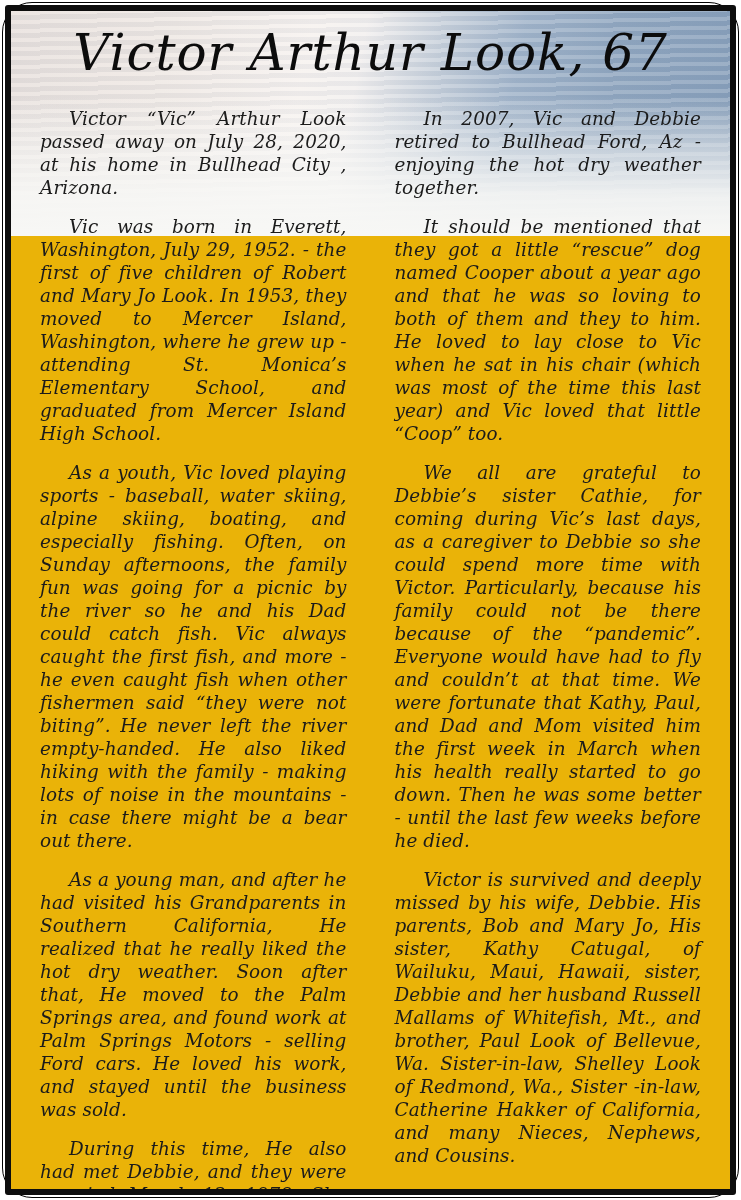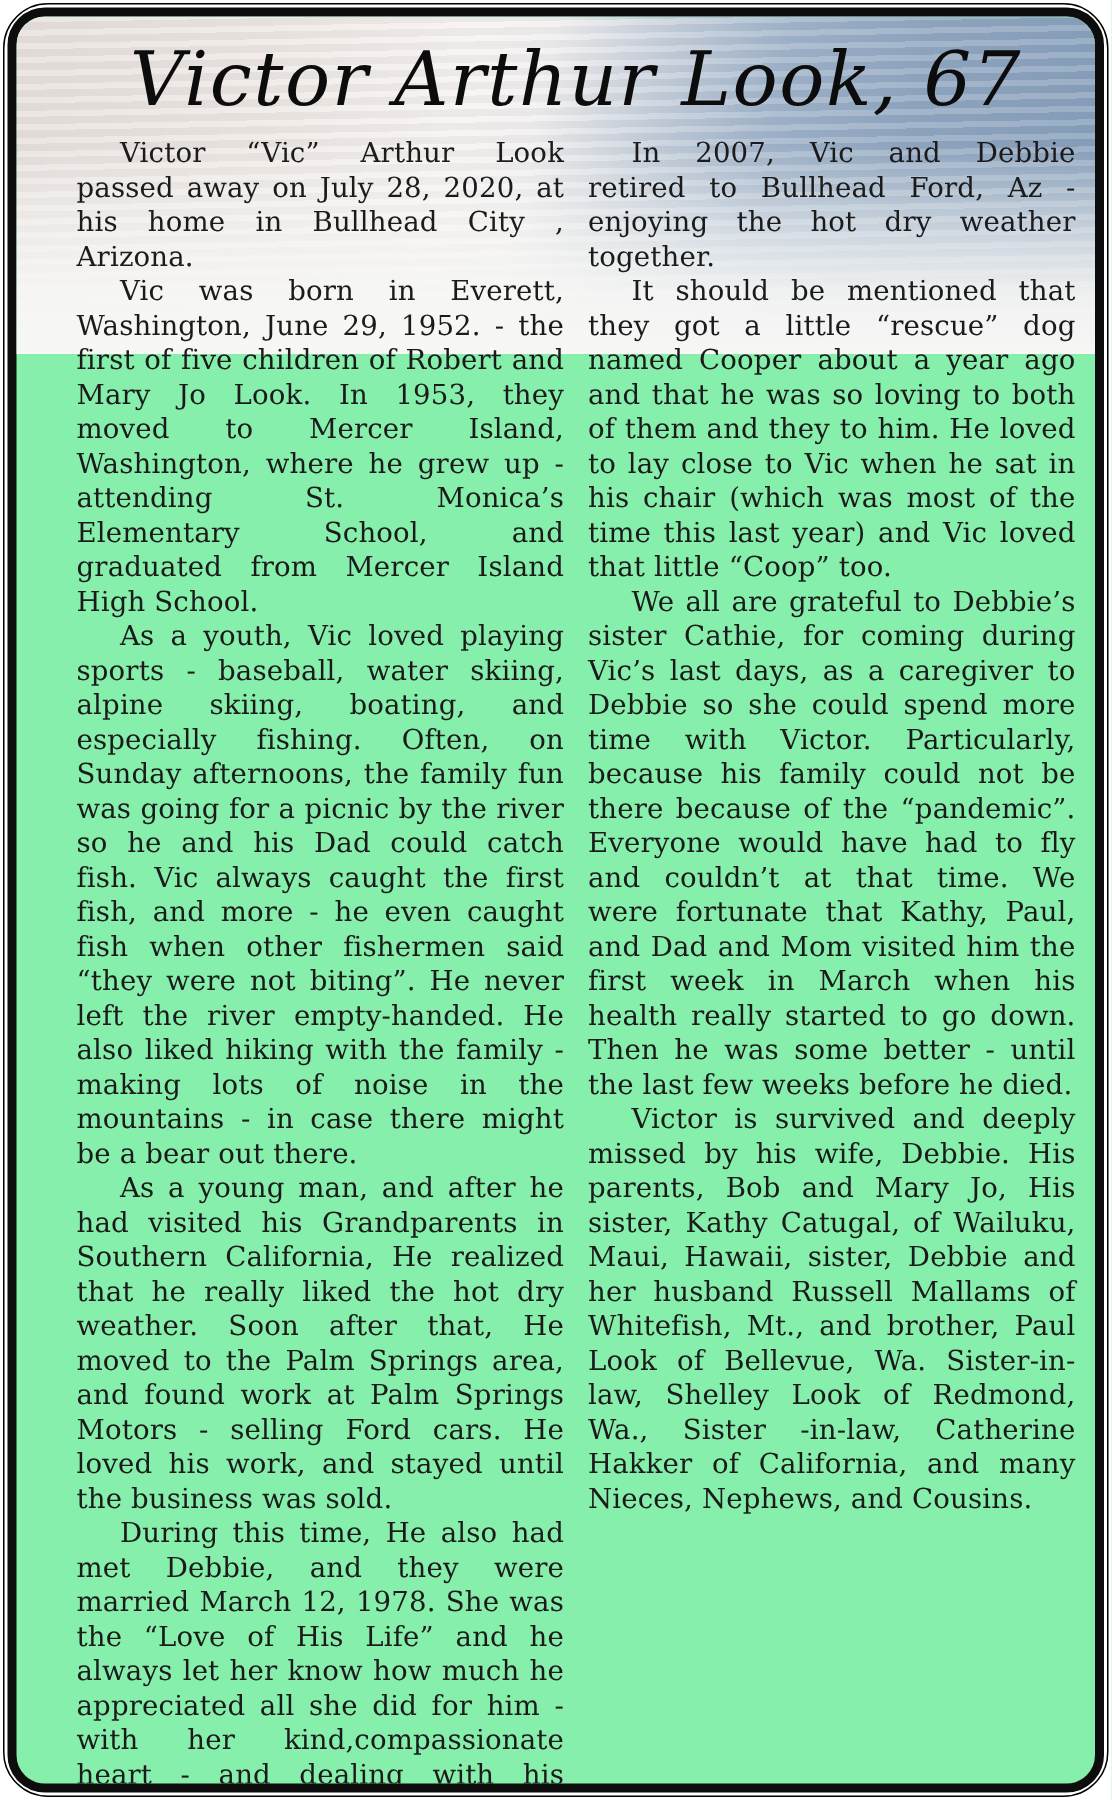--- a/index.html
+++ b/index.html
@@ -15,24 +15,23 @@
     position: absolute;
     left: 2px; top: 2px; right: 2px; bottom: 2px;
     border: 1px solid #000;
     border-radius: 30px;
     background: #ffffff;
   }
   .frame-inner {
     position: absolute;
     left: 2px; top: 2px; right: 2px; bottom: 2px;
     border: 6px solid #0d0d0d;
-    border-radius: 25px;
-    background: #86efac;
+    border-radius: 3px;
+    background: #eab308;
     overflow: hidden;
-    padding-left: 27px;
   }
   .photo-banner {
     position: absolute;
     top: 0; left: 0; right: 0;
     height: 225px;
     background:
       repeating-linear-gradient(179deg,
         rgba(255,255,255,0.20) 0px, rgba(255,255,255,0.20) 4px,
         rgba(150,165,185,0.10) 4px, rgba(150,165,185,0.10) 9px),
       linear-gradient(101deg,
@@ -76,36 +75,37 @@
   .col {
     flex: 1 1 0;
     min-width: 0;
     text-align: justify;
     font-size: 18.4px;
     line-height: 23px;
     color: #1b1b1b;
     letter-spacing: 0.1px;
   }
   .col p.para {
-    margin: 0;
+    margin: 16px;
     text-indent: 29px;
+    font-style: italic;
   }
 </style>
 </head>
 <body>
 
 <div class="frame-outer">
   <div class="frame-inner">
     <div class="photo-banner"></div>
     <div class="content">
       <h1 class="obit-title">Victor Arthur Look, 67</h1>
       <div class="columns">
         <div class="col">
             <p class="para">Victor “Vic” Arthur Look passed away on July 28, 2020, at his home in Bullhead City , Arizona.</p>
-            <p class="para">Vic was born in Everett, Washington, June 29, 1952. - the first of five children of Robert and Mary Jo Look. In 1953, they moved to Mercer Island, Washington, where he grew up - attending St. Monica’s Elementary School, and graduated from Mercer Island High School.</p>
+            <p class="para">Vic was born in Everett, Washington, July 29, 1952. - the first of five children of Robert and Mary Jo Look. In 1953, they moved to Mercer Island, Washington, where he grew up - attending St. Monica’s Elementary School, and graduated from Mercer Island High School.</p>
             <p class="para">As a youth, Vic loved playing sports - baseball, water skiing, alpine skiing, boating, and especially fishing. Often, on Sunday afternoons, the family fun was going for a picnic by the river so he and his Dad could catch fish. Vic always caught the first fish, and more - he even caught fish when other fishermen said “they were not biting”. He never left the river empty-handed. He also liked hiking with the family - making lots of noise in the mountains - in case there might be a bear out there.</p>
             <p class="para">As a young man, and after he had visited his Grandparents in Southern California, He realized that he really liked the hot dry weather. Soon after that, He moved to the Palm Springs area, and found work at Palm Springs Motors - selling Ford cars. He loved his work, and stayed until the business was sold.</p>
             <p class="para">During this time, He also had met Debbie, and they were married March 12, 1978. She was the “Love of His Life” and he always let her know how much he appreciated all she did for him - with her kind,compassionate heart - and dealing with his health issues through all their 41 years of marriage.</p>
             <p class="para">At 29 years old, Vic was diagnosed with Multiple Sclerosis, which changed his ability to work. He missed his work, but he never complained. When he was asked how he was, his</p>
           </div>
         <div class="col">
           <div>
               <p class="para">In 2007, Vic and Debbie retired to Bullhead Ford, Az - enjoying the hot dry weather together.</p>
               <p class="para">It should be mentioned that they got a little “rescue” dog named Cooper about a year ago and that he was so loving to both of them and they to him. He loved to lay close to Vic when he sat in his chair (which was most of the time this last year) and Vic loved that little “Coop” too.</p>
               <p class="para">We all are grateful to Debbie’s sister Cathie, for coming during Vic’s last days, as a caregiver to Debbie so she could spend more time with Victor. Particularly, because his family could not be there because of the “pandemic”. Everyone would have had to fly and couldn’t at that time. We were fortunate that Kathy, Paul, and Dad and Mom visited him the first week in March when his health really started to go down. Then he was some better - until the last few weeks before he died.</p>

